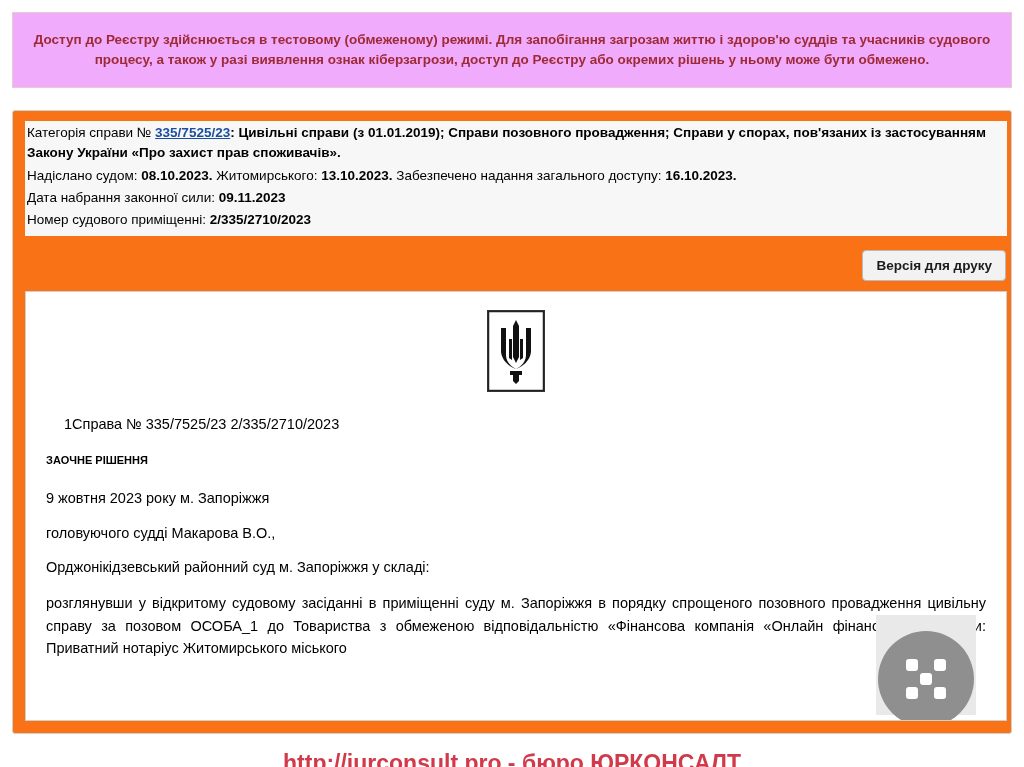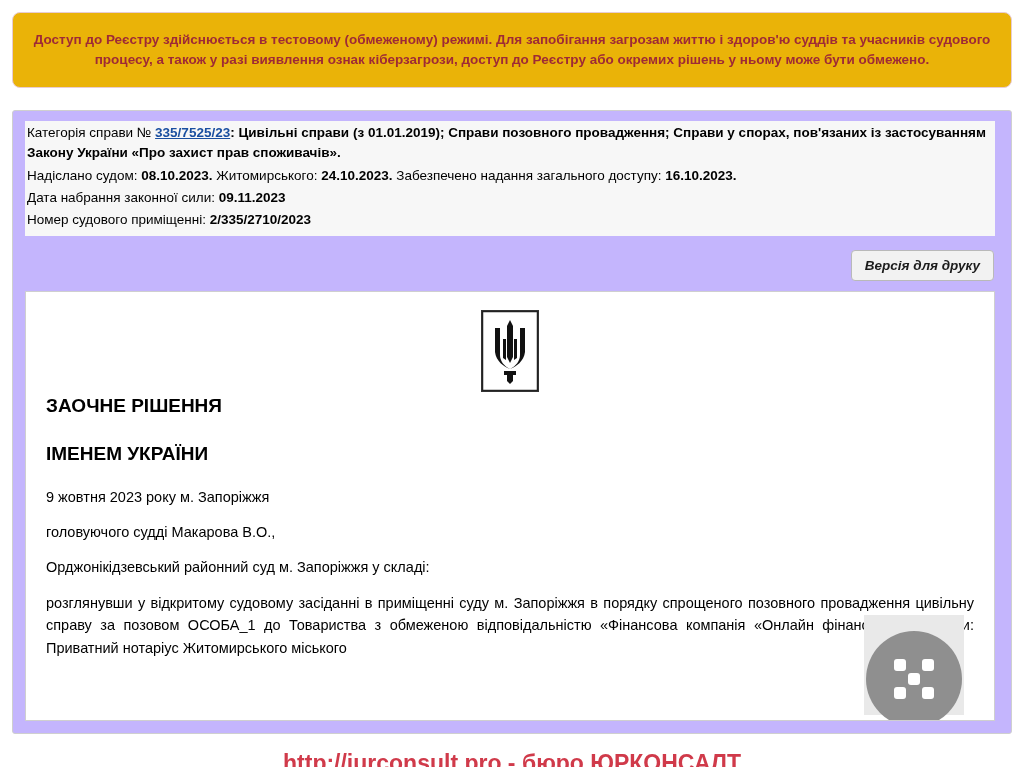--- a/index.html
+++ b/index.html
@@ -20,39 +20,39 @@
     width: 1024px;
     height: 767px;
     position: relative;
     box-sizing: border-box;
     padding: 0 12px;
   }
 
   
   .warning-banner {
     margin: 12px 0 0 0;
-    background: #eab308;
+    background: #f0abfc;
     border: 1px solid #e8ccd2;
-    border-radius: 8px;
+    border-radius: 0;
     color: #9e2a36;
     font-weight: bold;
     font-size: 13.5px;
     line-height: 1.45;
     text-align: center;
     padding: 17px 20px 18px 20px;
     box-sizing: border-box;
   }
 
   
   .case-card {
     margin-top: 22px;
     border: 1px solid #cfcfcf;
-    background: #c4b5fd;
+    background: #f97316;
     border-radius: 3px;
-    padding: 10px 16px 12px 12px;
+    padding: 10px 4px 12px 12px;
     box-sizing: border-box;
   }
   .case-info {
     background: #f7f7f7;
     font-size: 13.5px;
     line-height: 1.5;
     padding: 2px 2px 4px 2px;
   }
   .case-info p {
     margin: 0 0 2px 0;
@@ -75,21 +75,20 @@
   .print-button {
     background: #f2f2f2;
     border: 1px solid #b9b9b9;
     border-radius: 4px;
     font-size: 13.5px;
     font-weight: bold;
     color: #1c1c1c;
     padding: 7px 13px;
     cursor: pointer;
     font-family: "Liberation Sans", sans-serif;
-    font-style: italic;
   }
 
   
   .doc-wrap {
     border: 1px solid #cfcfcf;
     background: #ffffff;
     padding: 12px 20px 20px 20px;
     box-sizing: border-box;
     height: 430px;
     overflow: hidden;
@@ -109,21 +108,21 @@
     margin: 0 0 13px 0;
   }
   .case-head {
     margin-top: 24px;
     margin-bottom: 20px;
     text-indent: 18px;
     font-size: 14.5px;
   }
   .bold-center-left {
     font-weight: bold;
-    font-size: 19px;
+    font-size: 11px;
     margin-bottom: 19px;
   }
   .justified {
     text-align: justify;
     font-size: 14.5px;
     line-height: 1.55;
     margin: 0;
   }
 
   
@@ -175,21 +174,21 @@
   <div class="warning-banner">
     <span>Доступ до Реєстру здійснюється в тестовому (обмеженому) режимі. Для запобігання загрозам життю і здоров'ю суддів та учасників судового процесу, а також у разі виявлення ознак кіберзагрози, доступ до Реєстру або окремих рішень у ньому може бути обмежено.</span>
   </div>
 
   <div class="case-card">
     <div class="case-info">
       <p>
         <span>Категорія справи № </span><a class="case-link" href="#">335/7525/23</a><b>: Цивільні справи (з 01.01.2019); Справи позовного провадження; Справи у спорах, пов'язаних із застосуванням Закону України «Про захист прав споживачів».</b>
       </p>
       <p>
-        <span>Надіслано судом: </span><b>08.10.2023.</b><span> Житомирського: </span><b>24.10.2023.</b><span> Забезпечено надання загального доступу: </span><b>16.10.2023.</b>
+        <span>Надіслано судом: </span><b>08.10.2023.</b><span> Житомирського: </span><b>13.10.2023.</b><span> Забезпечено надання загального доступу: </span><b>16.10.2023.</b>
       </p>
       <p>
         <span>Дата набрання законної сили: </span><b>09.11.2023</b>
       </p>
       <p>
         <span>Номер судового приміщенні: </span><b>2/335/2710/2023</b>
       </p>
     </div>
 
     <div class="print-row">
@@ -204,22 +203,22 @@
           <path d="M28 9 L31 15 L31 46 L28 52 L25 46 L25 15 Z"></path>
           <path d="M13 17 L18 17 L18 44 C18 50 22 55 28 58 C22 56 14 50 13 41 Z"></path>
           <path d="M43 17 L38 17 L38 44 C38 50 34 55 28 58 C34 56 42 50 43 41 Z"></path>
           <path d="M21 28 L24 28 L24 49 L21 47 Z"></path>
           <path d="M35 28 L32 28 L32 49 L35 47 Z"></path>
           <path d="M22 60 L34 60 L34 64 L22 64 Z"></path>
           <path d="M25 64 L31 64 L31 70 L28 73 L25 70 Z"></path>
         </g>
       </svg>
 
+      <div class="case-head">1Справа № 335/7525/23  2/335/2710/2023</div>
       <div class="doc-line bold-center-left">ЗАОЧНЕ РІШЕННЯ</div>
-      <div class="doc-line bold-center-left">ІМЕНЕМ УКРАЇНИ</div>
       <div class="doc-line">9 жовтня 2023 року м. Запоріжжя</div>
       <div class="doc-line">головуючого судді Макарова В.О.,</div>
       <div class="doc-line">Орджонікідзевський районний суд м. Запоріжжя у складі:</div>
       <p class="justified">розглянувши у відкритому судовому засіданні в приміщенні суду м. Запоріжжя в порядку спрощеного позовного провадження цивільну справу за позовом ОСОБА_1 до Товариства з обмеженою відповідальністю «Фінансова компанія «Онлайн фінанс», треті особи: Приватний нотаріус Житомирського міського</p>
 
       <div class="logo-badge">
         <div class="sq"></div>
         <div class="circle"></div>
         <svg class="cross" viewBox="0 0 48 48" aria-hidden="true">
           <g fill="#ffffff">

